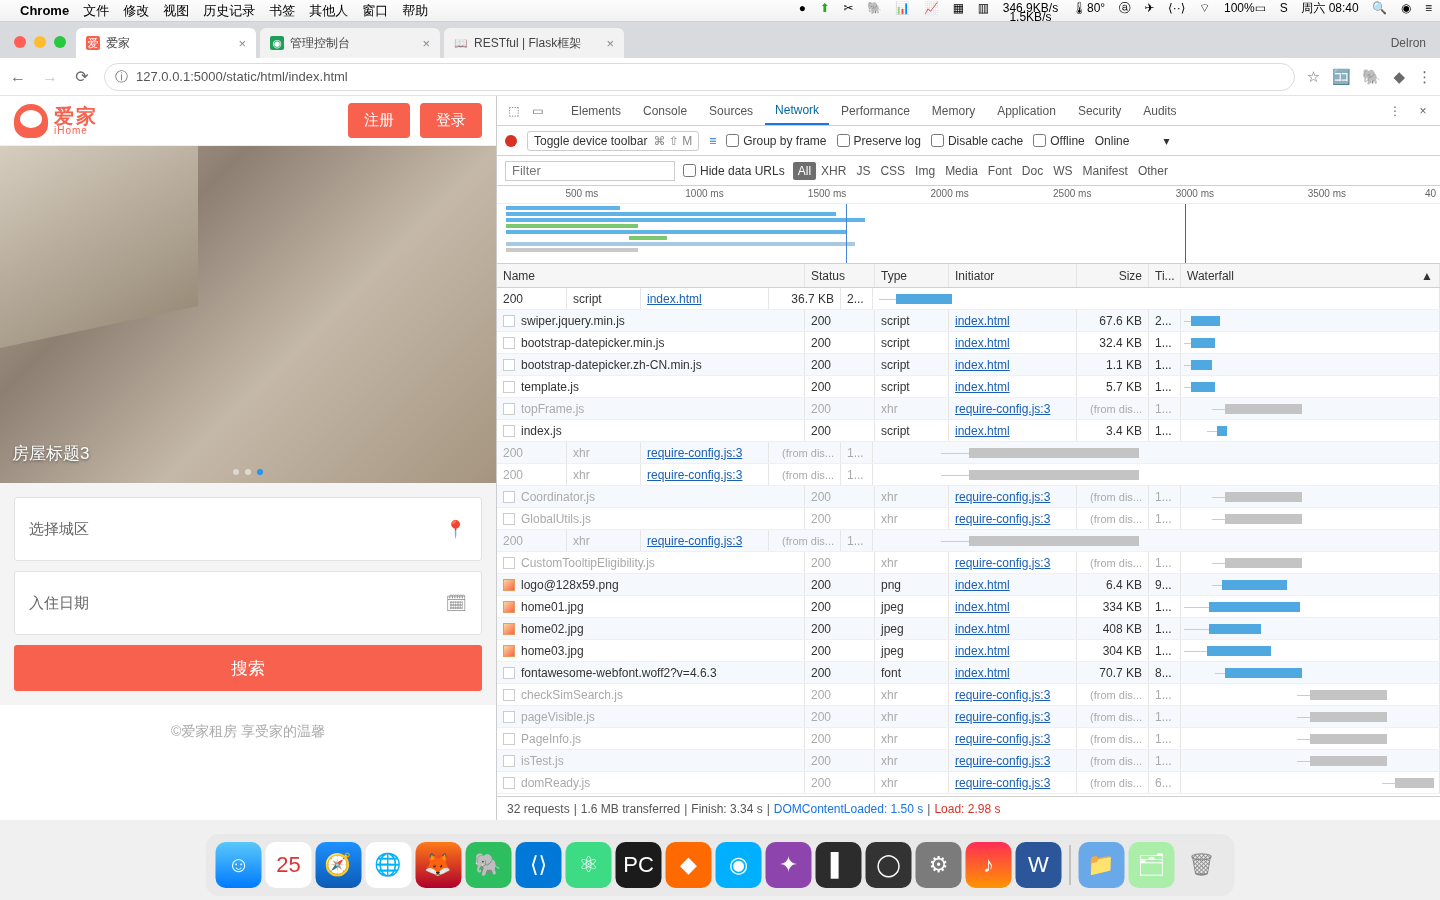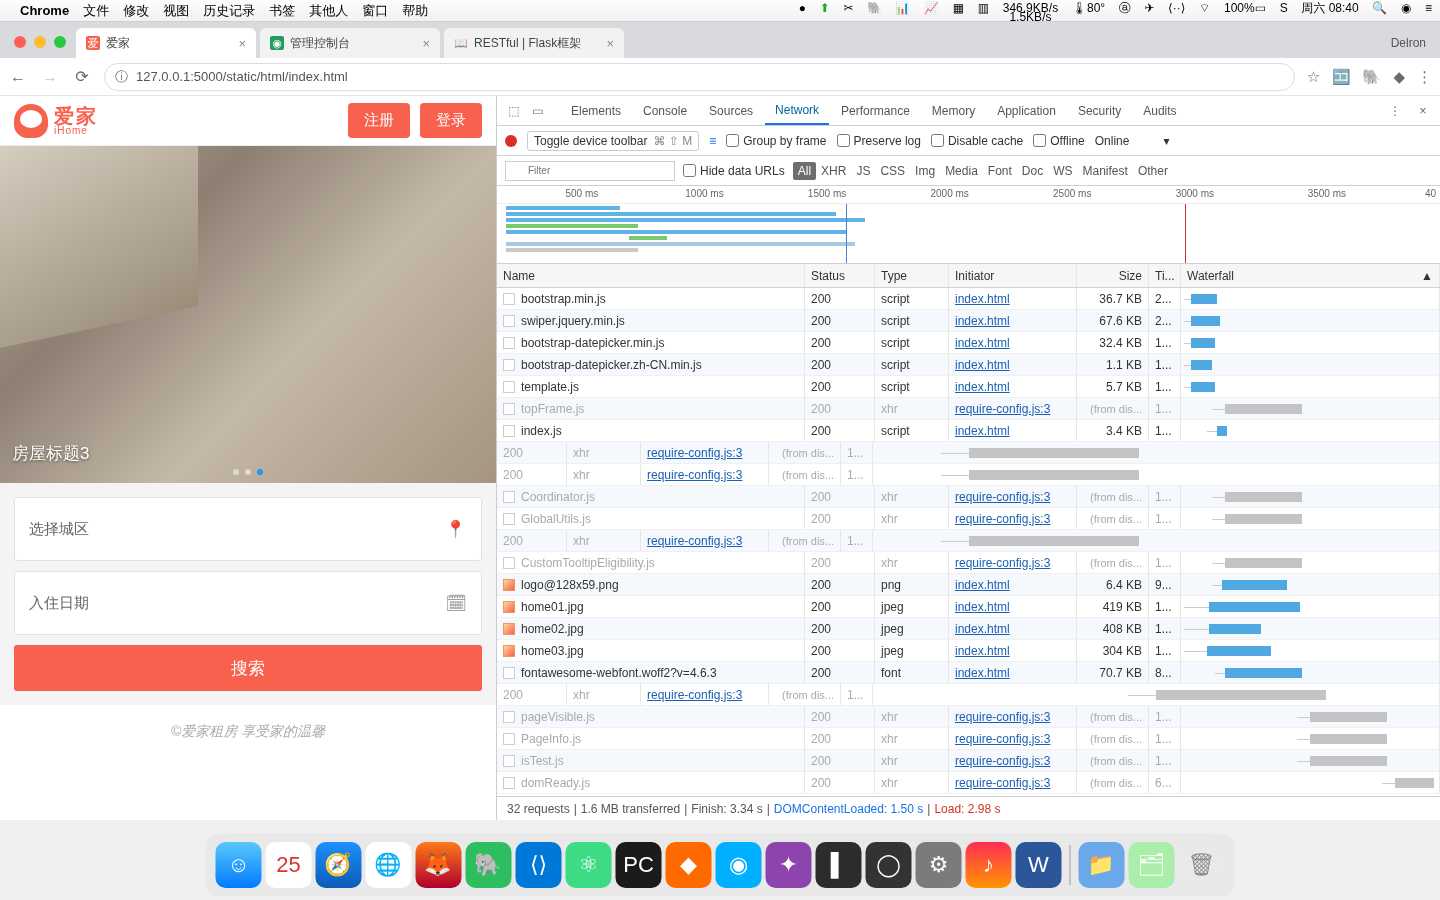--- a/index.html
+++ b/index.html
@@ -52,38 +52,38 @@
 .hero::before { content:""; position:absolute; top:0; left:0; right:60%; bottom:40%; background: linear-gradient(160deg,#d6cdbf,#9a8d7a); transform: skewY(-12deg); transform-origin: top left; }
 .hero-caption { position: absolute; left: 12px; bottom: 18px; color: #fff; font-size: 17px; text-shadow: 0 1px 3px rgba(0,0,0,0.5); }
 .hero-dots { position: absolute; bottom: 8px; left: 50%; transform: translateX(-50%); display: flex; gap: 6px; }
 .hero-dot { width: 6px; height: 6px; border-radius: 50%; background: rgba(255,255,255,0.5); }
 .hero-dot.on { background: #2196f3; }
 
 .form { padding: 14px; background: #f4f4f4; }
 .field { background: #fff; border: 1px solid #e2e2e2; border-radius: 3px; height: 64px; display: flex; align-items: center; padding: 0 14px; margin-bottom: 10px; font-size: 15px; color: #666; }
 .field .ficon { margin-left: auto; color: #888; font-size: 17px; }
 .searchbtn { width: 100%; height: 46px; background: #f7614e; color: #fff; border: none; border-radius: 3px; font-size: 17px; }
-.footer-text { text-align: center; color: #aaa; font-size: 14px; padding: 18px 0; font-style: italic; }
+.footer-text { text-align: center; color: #aaa; font-size: 14px; padding: 18px 0; }
 
 
 .devtools { flex: 1; display: flex; flex-direction: column; background: #fff; font-size: 12px; color: #333; }
 .dt-tabs { height: 30px; display: flex; align-items: center; border-bottom: 1px solid #d0d0d0; padding: 0 6px; gap: 2px; }
 .dt-ticon { width: 22px; height: 22px; display: flex; align-items: center; justify-content: center; color: #666; border: 1px solid transparent; }
 .dt-tab { padding: 0 10px; height: 29px; display: flex; align-items: center; color: #555; }
 .dt-tab.active { border-bottom: 2px solid #1a73e8; color: #0369a1; }
 .dt-tabs .end { margin-left: auto; display: flex; gap: 6px; }
 
 .dt-toolbar { height: 30px; display: flex; align-items: center; border-bottom: 1px solid #d0d0d0; padding: 0 8px; gap: 10px; }
 .rec { width: 12px; height: 12px; border-radius: 50%; background: #d93025; }
 .chk { display: flex; align-items: center; gap: 4px; }
 .chk input { margin: 0; }
 .sel { display: flex; align-items: center; gap: 4px; }
 
 .dt-filter { height: 30px; display: flex; align-items: center; border-bottom: 1px solid #d0d0d0; padding: 0 8px; gap: 8px; }
-.filterbox { width: 170px; height: 20px; border: 1px solid #ccc; padding: 0 22px; font-size: 10px; }
+.filterbox { width: 170px; height: 20px; border: 1px solid #ccc; padding: 0 6px; font-size: 13px; }
 .ftype { padding: 2px 5px; border-radius: 2px; color: #555; }
 .ftype.active { background: #6e6e6e; color: #fff; }
 
 .timeline { height: 78px; border-bottom: 1px solid #d0d0d0; position: relative; background: #fff; }
 .tl-ticks { height: 18px; display: flex; border-bottom: 1px solid #eee; position: relative; }
 .tl-tick { position: absolute; top: 2px; font-size: 10px; color: #666; transform: translateX(-50%); }
 .tl-body { position: absolute; top: 18px; left: 0; right: 0; bottom: 0; }
 .tl-bar { position: absolute; height: 4px; background: #5fb3e8; }
 .tl-bar.g { background: #7bc96f; }
 .tl-mark { position: absolute; top: 0; bottom: 0; width: 1px; }
@@ -323,21 +323,20 @@
           <div class="c-init">Initiator</div>
           <div class="c-size">Size</div>
           <div class="c-time">Ti...</div>
           <div class="c-wf">
               <span>Waterfall</span>
               <span style="margin-left:auto">▲</span>
             </div>
         </div>
         <div class="nbody" id="nbody">
             <div class="nrow">
-              <div class="c-name"><span class="fileicon"></span>bootstrap.min.js</div>
               <div class="c-status">200</div>
               <div class="c-type">script</div>
               <div class="c-init">index.html</div>
               <div class="c-size">36.7 KB</div>
               <div class="c-time">2...</div>
               <div class="c-wf">
                 <span class="wf-line" style="left:1%;width:3%"></span>
                 <span class="wf-bar " style="left:4%;width:10%"></span>
               </div>
             </div>
@@ -492,21 +491,21 @@
               <div class="c-wf">
                 <span class="wf-line" style="left:12%;width:4%"></span>
                 <span class="wf-bar " style="left:16%;width:25%"></span>
               </div>
             </div>
             <div class="nrow">
               <div class="c-name"><span class="fileicon img"></span>home01.jpg</div>
               <div class="c-status">200</div>
               <div class="c-type">jpeg</div>
               <div class="c-init">index.html</div>
-              <div class="c-size">419 KB</div>
+              <div class="c-size">334 KB</div>
               <div class="c-time">1...</div>
               <div class="c-wf">
                 <span class="wf-line" style="left:1%;width:10%"></span>
                 <span class="wf-bar " style="left:11%;width:35%"></span>
               </div>
             </div>
             <div class="nrow">
               <div class="c-name"><span class="fileicon img"></span>home02.jpg</div>
               <div class="c-status">200</div>
               <div class="c-type">jpeg</div>
@@ -536,20 +535,21 @@
               <div class="c-type">font</div>
               <div class="c-init">index.html</div>
               <div class="c-size">70.7 KB</div>
               <div class="c-time">8...</div>
               <div class="c-wf">
                 <span class="wf-line" style="left:13%;width:4%"></span>
                 <span class="wf-bar " style="left:17%;width:30%"></span>
               </div>
             </div>
             <div class="nrow dim">
+              <div class="c-name"><span class="fileicon"></span>checkSimSearch.js</div>
               <div class="c-status">200</div>
               <div class="c-type">xhr</div>
               <div class="c-init">require-config.js:3</div>
               <div class="c-size dim">(from dis...</div>
               <div class="c-time">1...</div>
               <div class="c-wf">
                 <span class="wf-line" style="left:45%;width:5%"></span>
                 <span class="wf-bar grey" style="left:50%;width:30%"></span>
               </div>
             </div>

